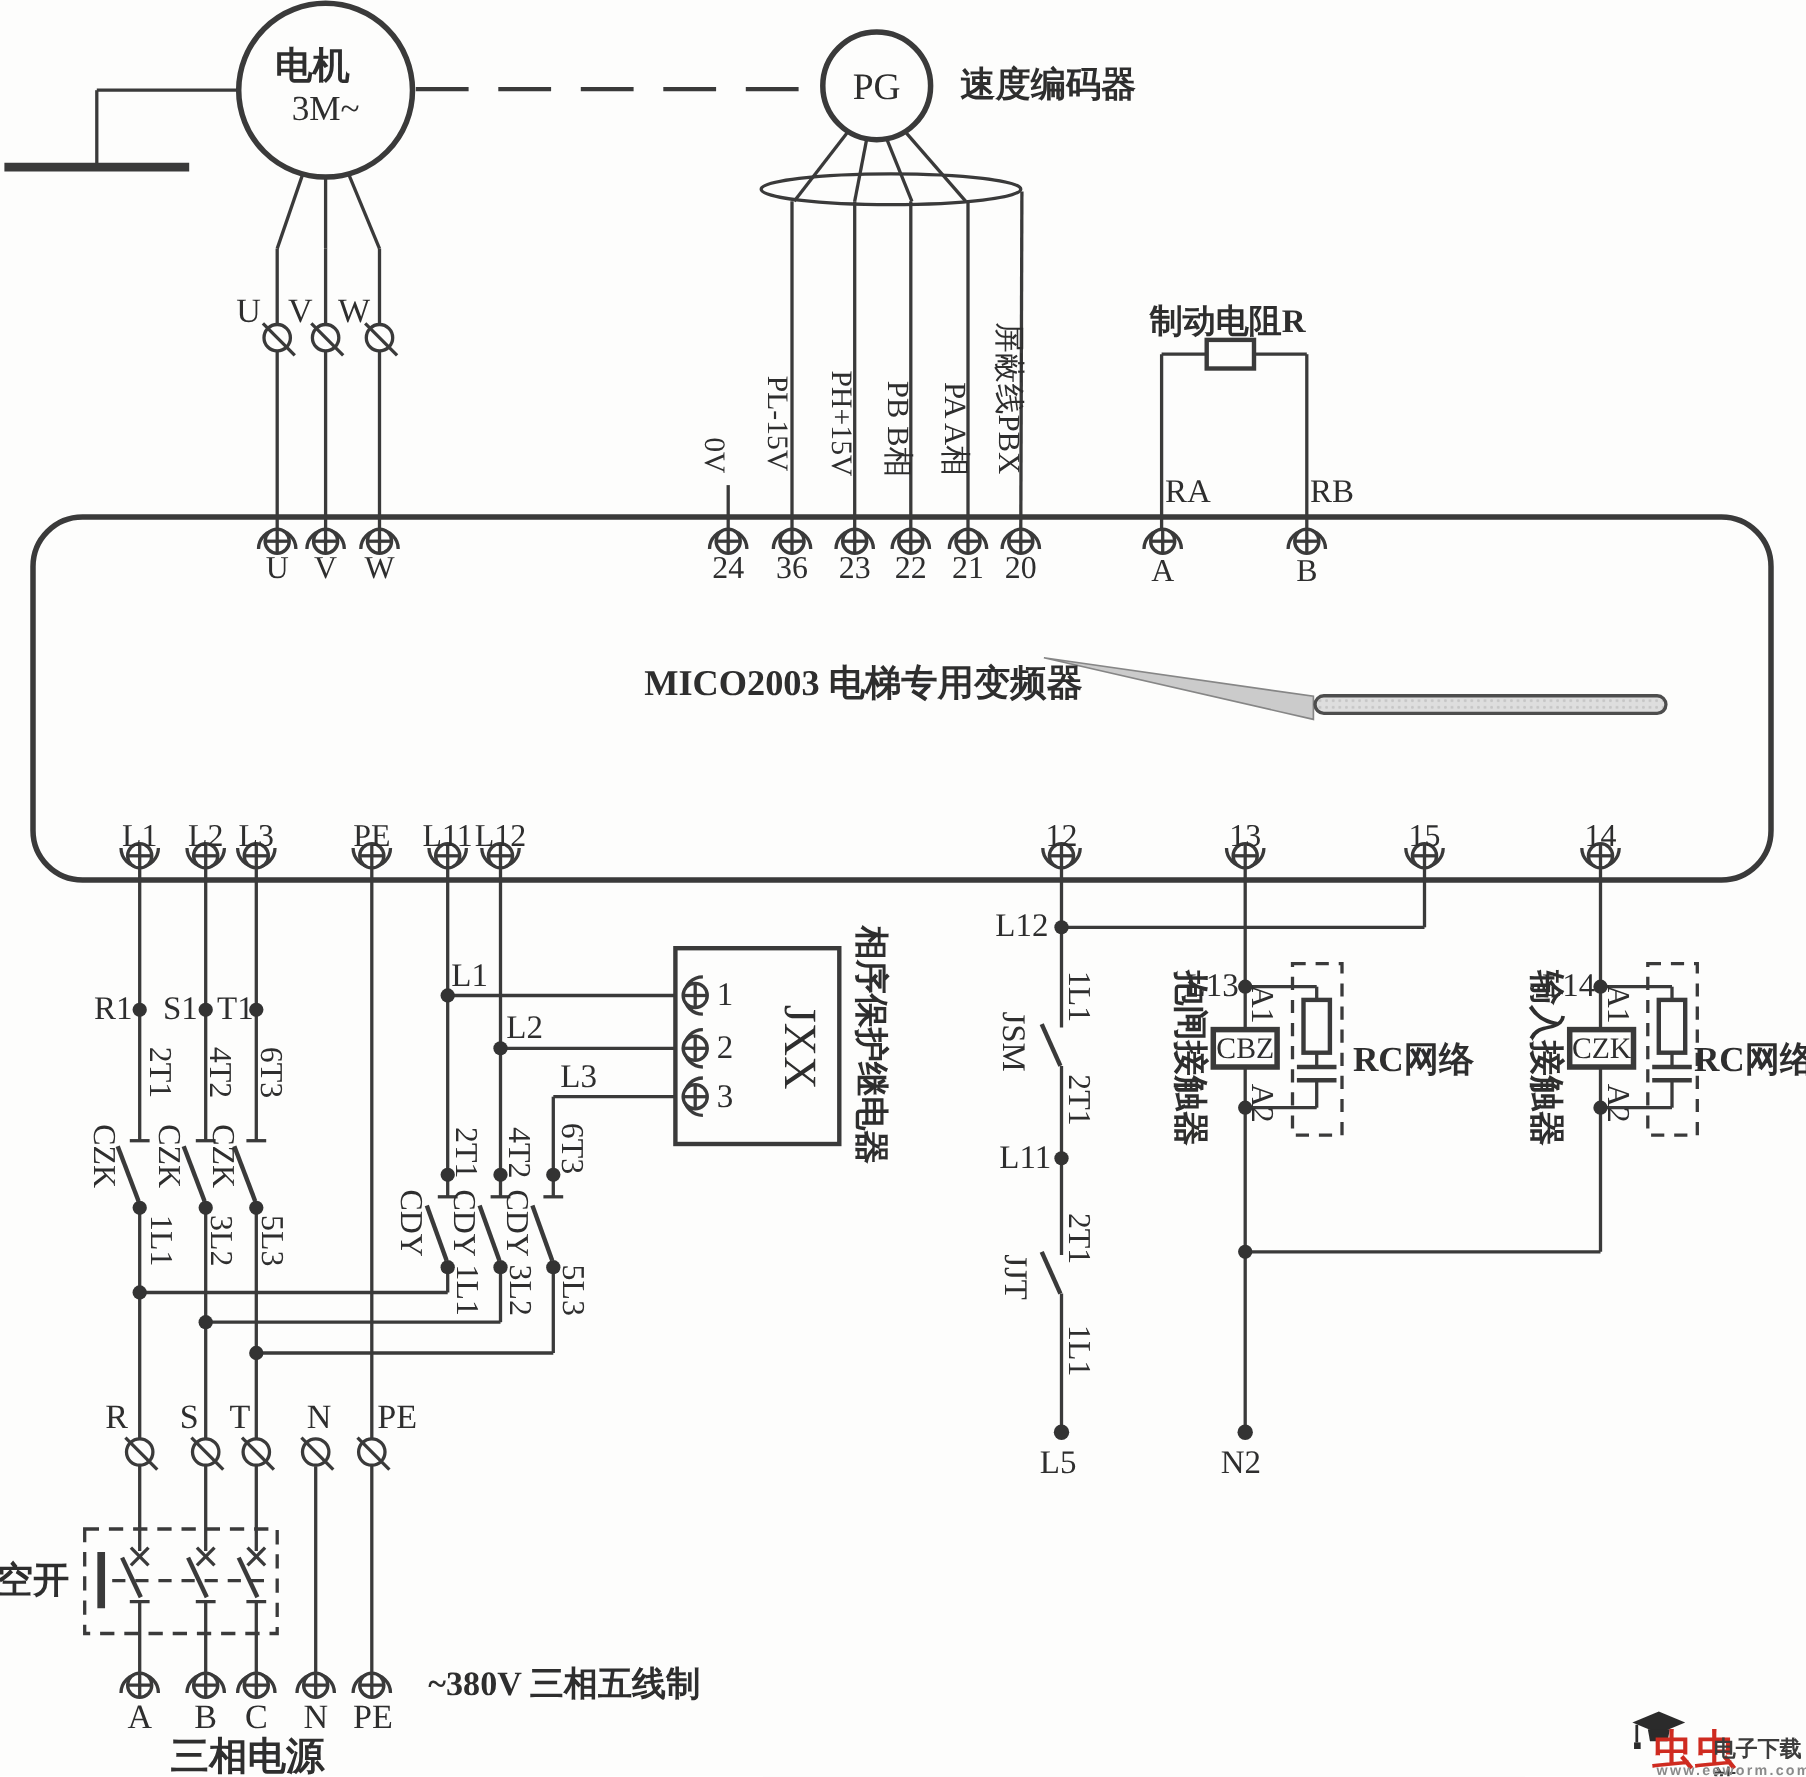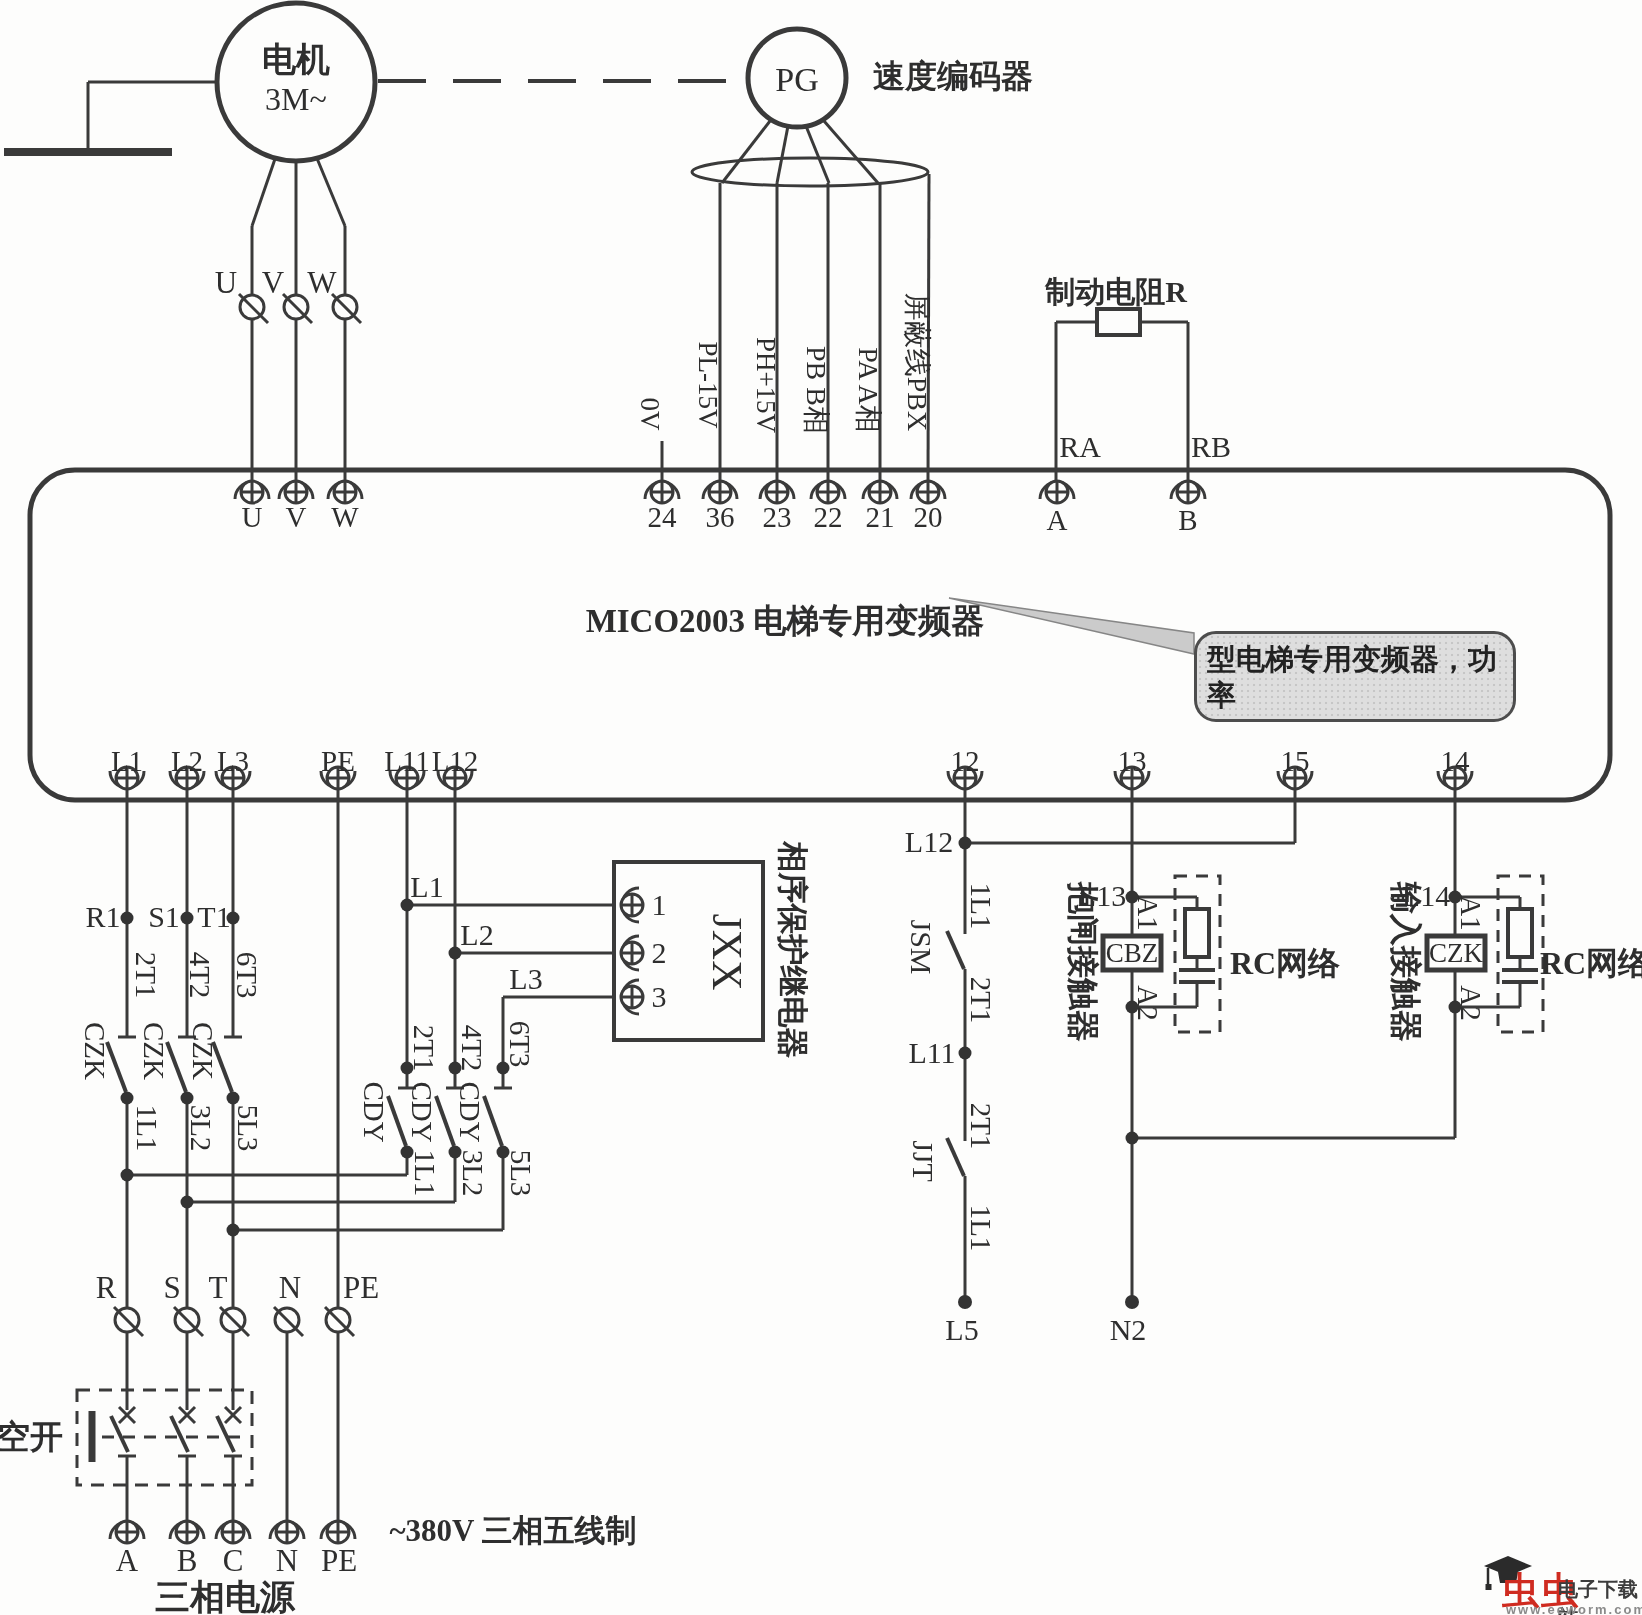--- a/index.html
+++ b/index.html
@@ -276,21 +276,21 @@
         <circle class="dot" cx="965" cy="1302" r="7"></circle>
     <circle class="dot" cx="1132" cy="897" r="6.5"></circle>
         <circle class="dot" cx="1132" cy="1007" r="6.5"></circle>
     <circle class="dot" cx="1132" cy="1138" r="6.5"></circle>
         <circle class="dot" cx="1132" cy="1302" r="7"></circle>
     <circle class="dot" cx="1455" cy="897" r="6.5"></circle>
         <circle class="dot" cx="1455" cy="1007" r="6.5"></circle>
   </g>
 </svg>
 
-<span class="lbl cn" style="left:296px;top:60px;font-size:34px">电机</span>
+<span class="lbl cn" style="left:284px;top:60px;font-size:34px">电机</span>
 <span class="lbl" style="left:296px;top:99px;font-size:32px">3M~</span>
 <span class="lbl" style="left:797px;top:80px;font-size:34px">PG</span>
 <span class="lbl cn" style="left:953px;top:77px;font-size:32px">速度编码器</span>
 <span class="lbl cn" style="left:1116px;top:292px;font-size:30px">制动电阻R</span>
 <span class="lbl" style="left:1080px;top:447px;font-size:30px">RA</span>
 <span class="lbl" style="left:1211px;top:447px;font-size:30px">RB</span>
 
 <span class="lbl" style="left:226px;top:283px;font-size:31px">U</span>
 <span class="lbl" style="left:273px;top:283px;font-size:31px">V</span>
 <span class="lbl" style="left:322px;top:283px;font-size:31px">W</span>
@@ -310,21 +310,20 @@
 <span class="lbl" style="left:777px;top:517px;font-size:29px">23</span>
 <span class="lbl" style="left:828px;top:517px;font-size:29px">22</span>
 <span class="lbl" style="left:880px;top:517px;font-size:29px">21</span>
 <span class="lbl" style="left:928px;top:517px;font-size:29px">20</span>
 <span class="lbl" style="left:1057px;top:520px;font-size:29px">A</span>
 <span class="lbl" style="left:1188px;top:520px;font-size:29px">B</span>
 
 <span class="lbl cn" style="left:785px;top:621px;font-size:33px">MICO2003 电梯专用变频器</span>
 
 <div class="callout">
-  <div>型电梯专用变频器，功率</div>
 </div>
 
 <span class="lbl" style="left:127px;top:761px;font-size:29px">L1</span>
 <span class="lbl" style="left:187px;top:761px;font-size:29px">L2</span>
 <span class="lbl" style="left:233px;top:761px;font-size:29px">L3</span>
 <span class="lbl" style="left:338px;top:761px;font-size:29px">PE</span>
 <span class="lbl" style="left:407px;top:761px;font-size:29px">L11</span>
 <span class="lbl" style="left:455px;top:761px;font-size:29px">L12</span>
 <span class="lbl" style="left:965px;top:761px;font-size:29px">12</span>
 <span class="lbl" style="left:1132px;top:761px;font-size:29px">13</span>

